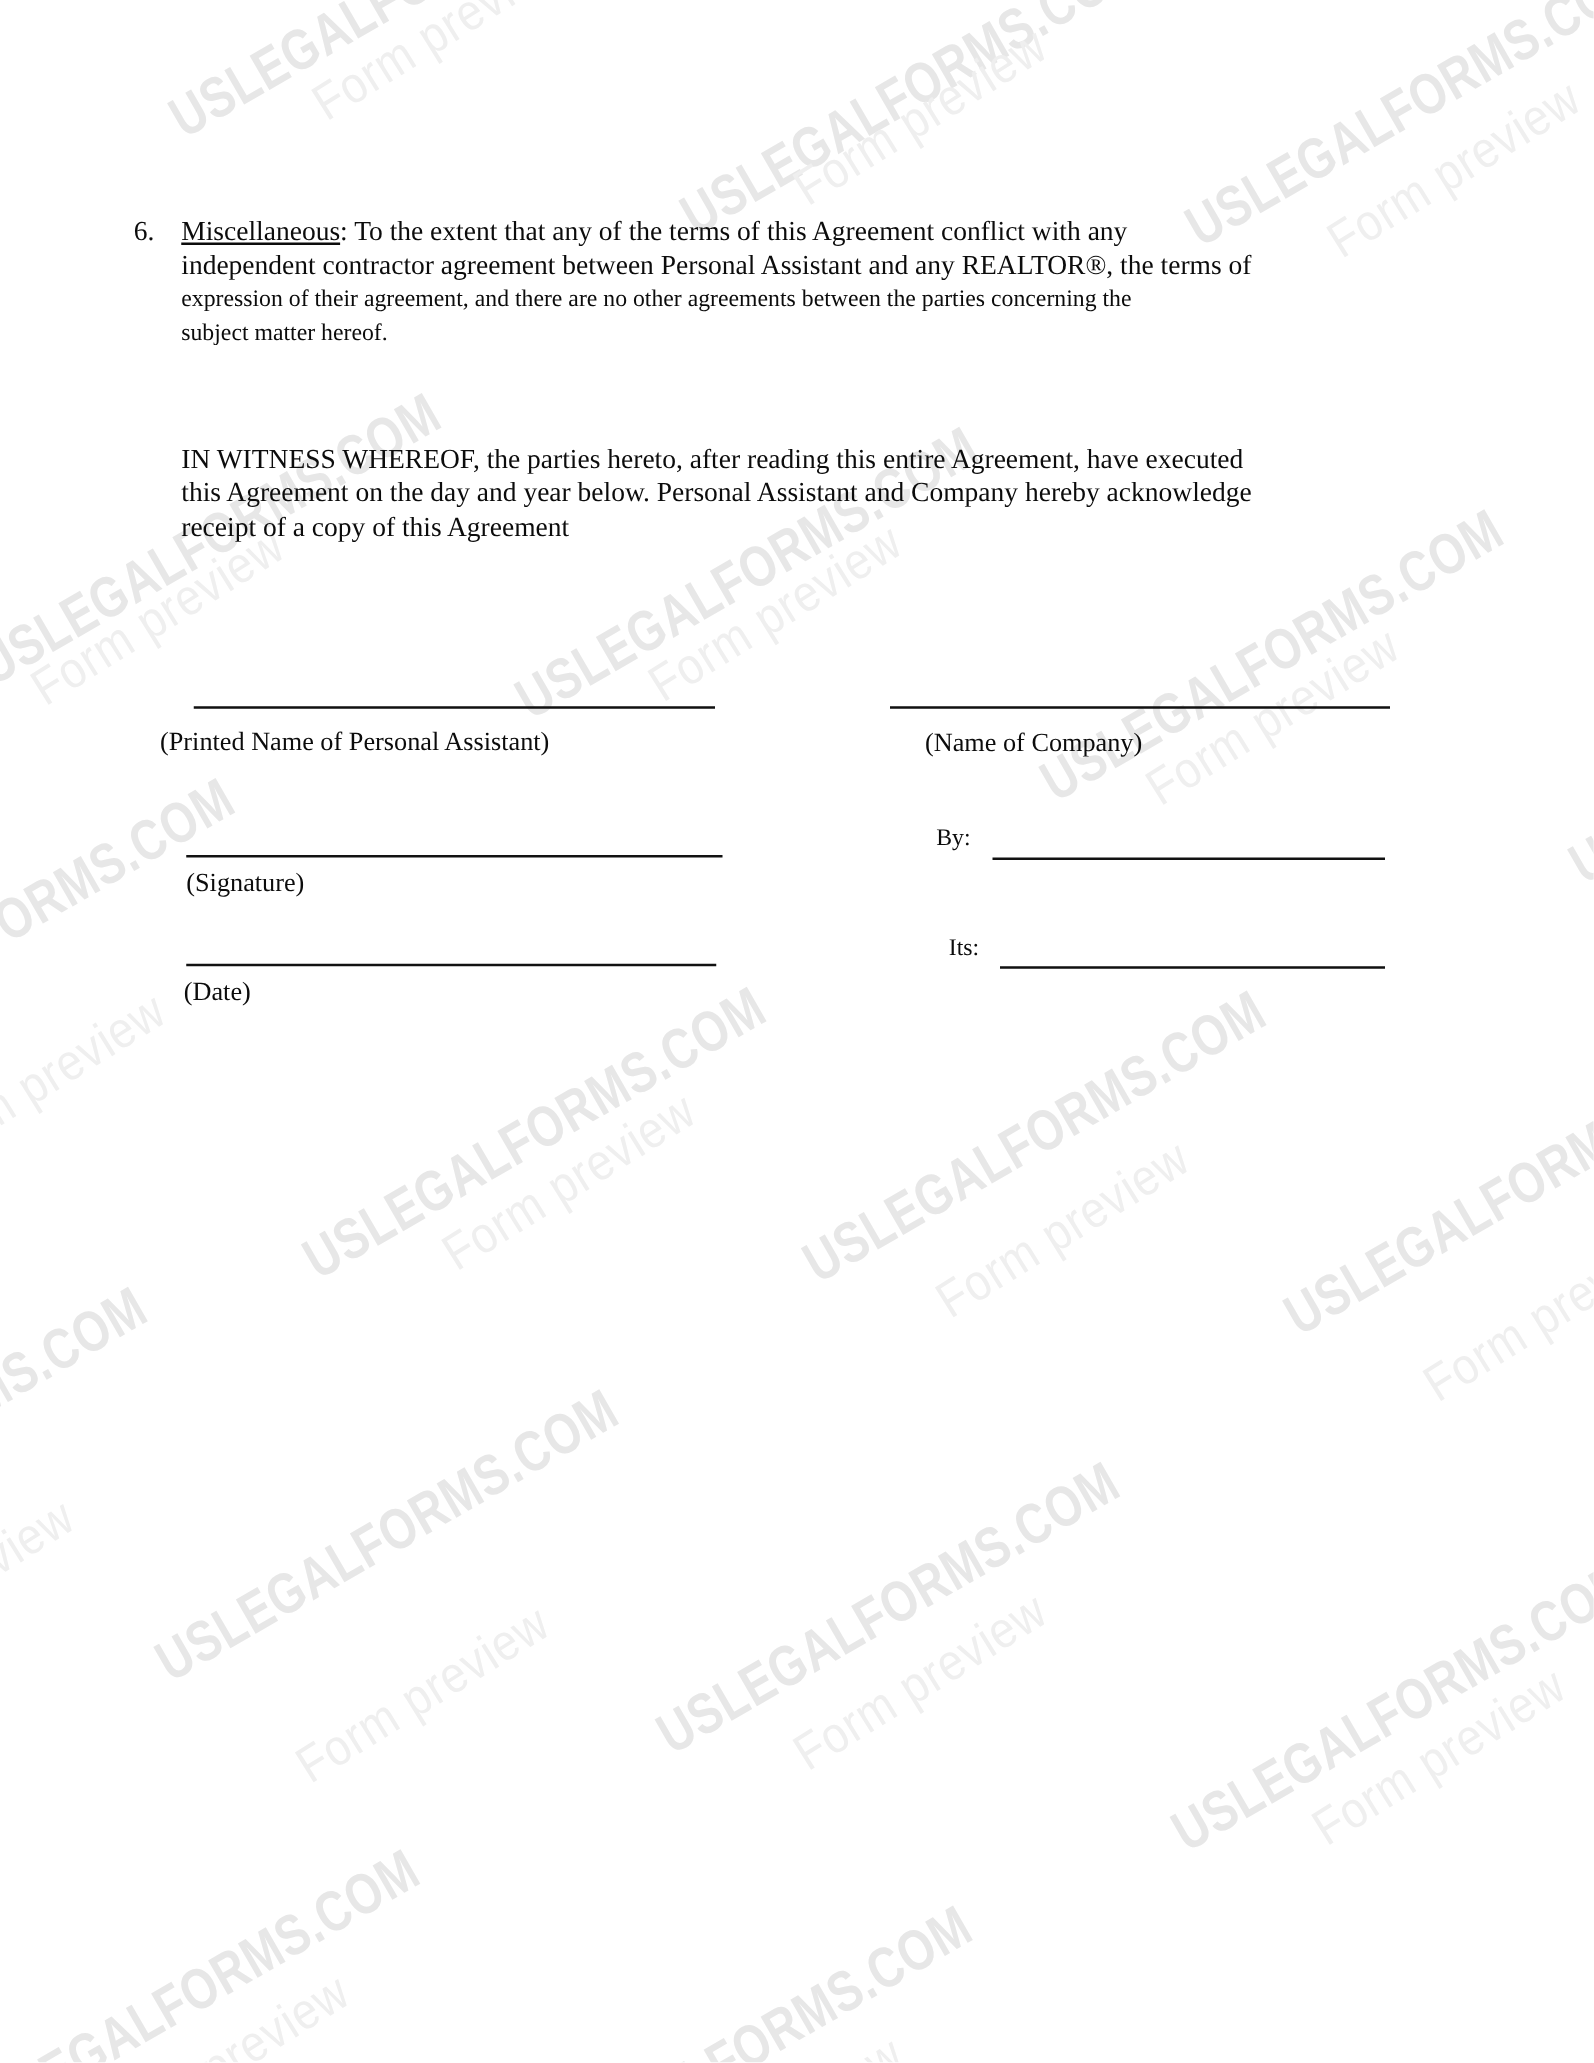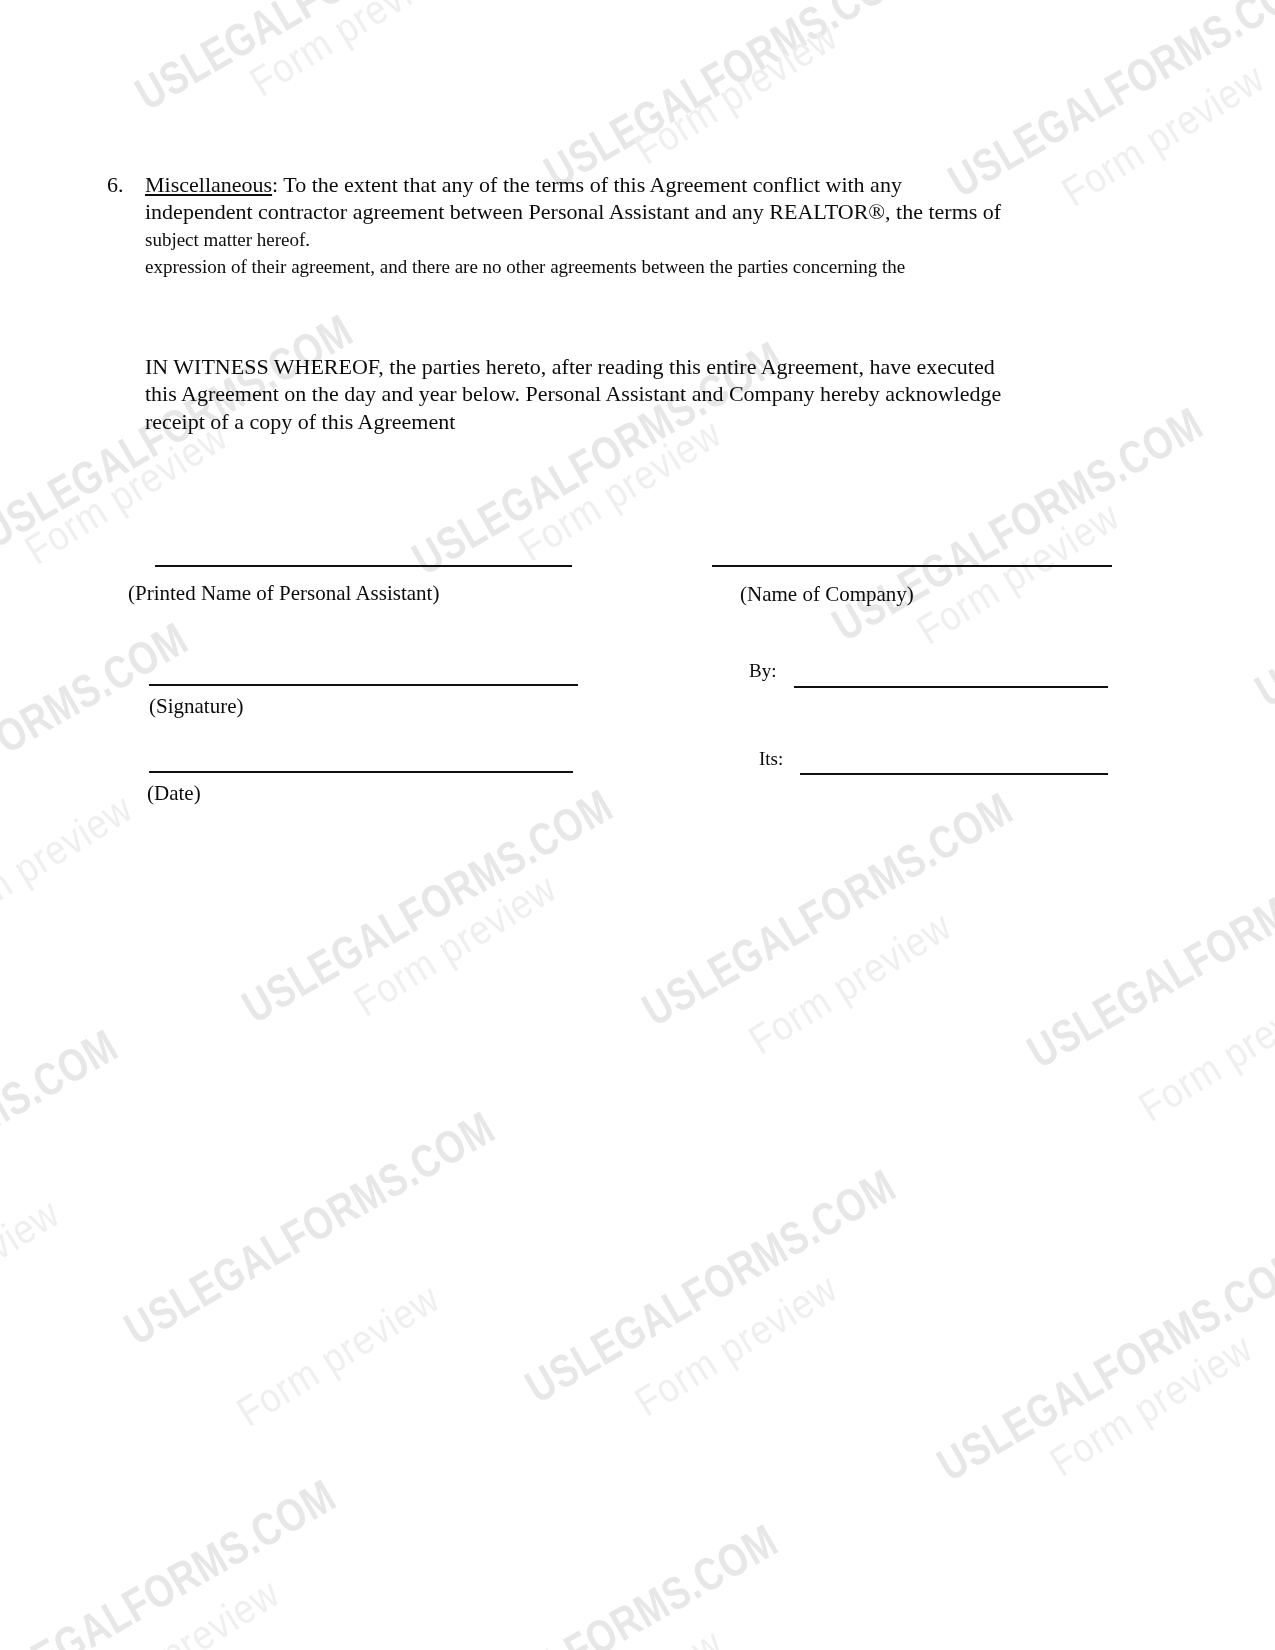--- a/index.html
+++ b/index.html
@@ -102,22 +102,22 @@
   <div class="content">
 
     <div class="clause-block">
       <div class="line t-lg">
         <span class="clause-number">6.</span><span class="clause-heading">Miscellaneous</span><span>: To the extent that any of the terms of this Agreement conflict with any</span>
       </div>
       <div>
           <div class="line t-lg">independent contractor agreement between Personal Assistant and any REALTOR®, the terms of</div>
         </div>
       <div>
+          <div class="line t-sm">expression of their agreement, and there are no other agreements between the parties concerning the</div>
           <div class="line t-sm">subject matter hereof.</div>
-          <div class="line t-sm">expression of their agreement, and there are no other agreements between the parties concerning the</div>
         </div>
     </div>
 
     <div class="witness-block">
         <div class="line t-lg">IN WITNESS WHEREOF, the parties hereto, after reading this entire Agreement, have executed</div>
         <div class="line t-lg">this Agreement on the day and year below. Personal Assistant and Company hereby acknowledge</div>
         <div class="line t-lg">receipt of a copy of this Agreement</div>
       </div>
 
     <div class="rule" style="left:155px; top:565px; width:417px;"></div>

